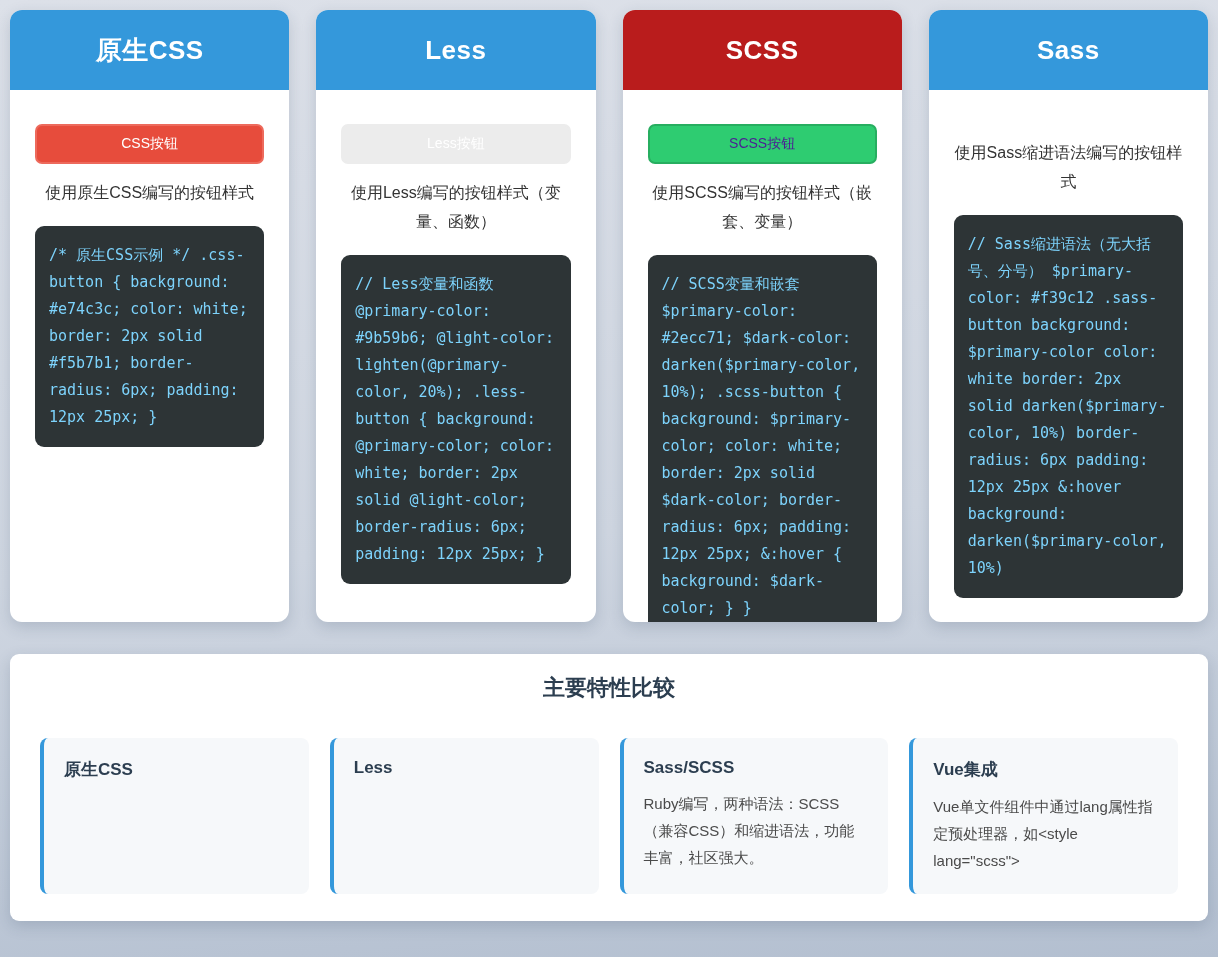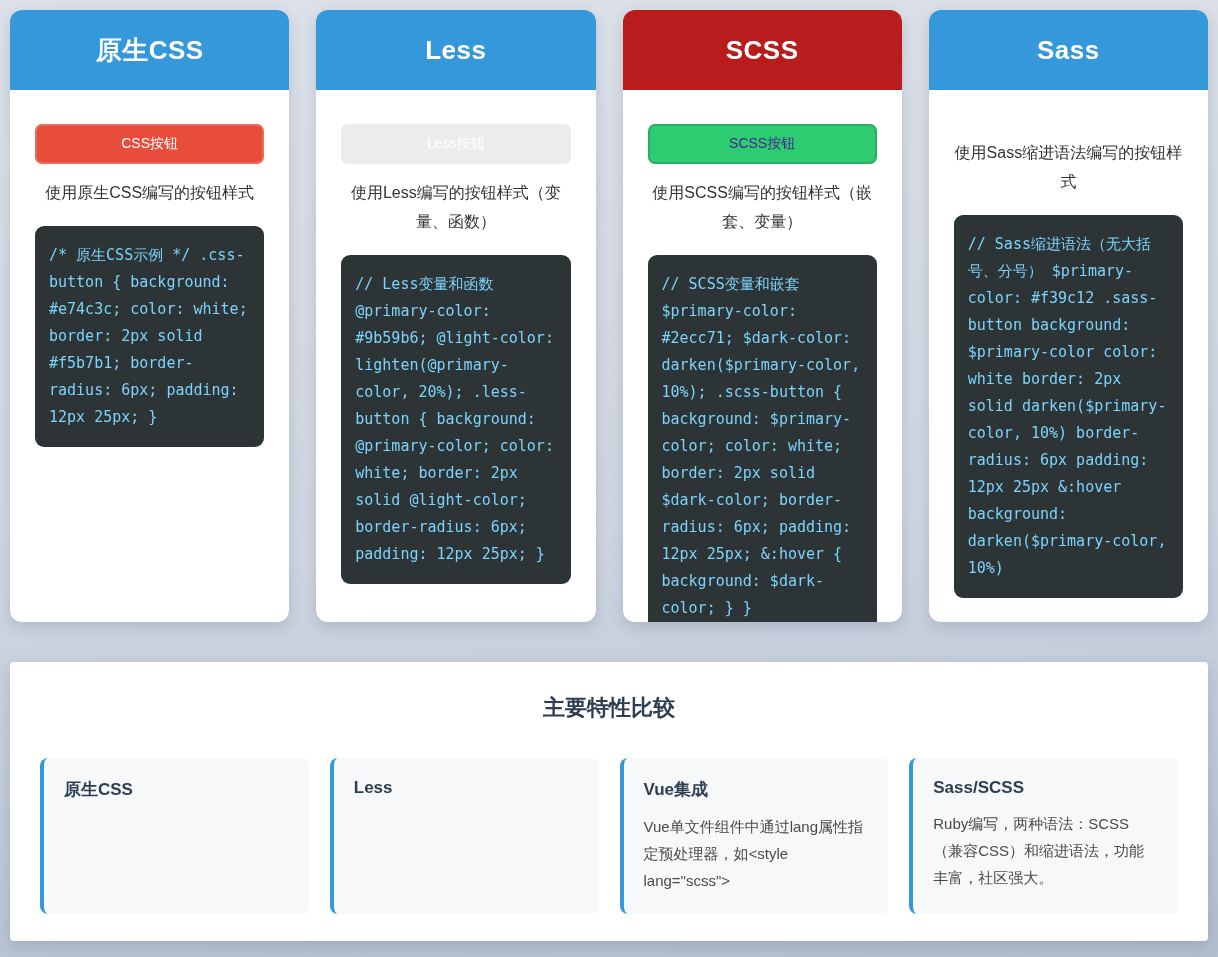--- a/index.html
+++ b/index.html
@@ -62,24 +62,24 @@
     padding: 16px 14px;
     font-family: "DejaVu Sans Mono", "Liberation Mono", monospace;
     font-size: 15px;
     line-height: 1.8;
     word-break: break-word;
     white-space: normal;
   }
 
   
   .features-panel {
-    margin-top: 40px;
+    margin-top: 32px;
     background: #ffffff;
-    border-radius: 4px;
-    padding: 31px 30px 27px;
+    border-radius: 9px;
+    padding: 19px 30px 27px;
     box-shadow: 0 5px 15px rgba(40,60,90,0.18);
   }
   .features-title {
     text-align: center;
     font-size: 22px;
     font-weight: bold;
     color: #2c3e50;
     margin-bottom: 35px;
   }
   .features-grid {
@@ -164,25 +164,25 @@
 
       <div class="feature-card" style="border-left-color: rgb(52, 152, 219);">
         <div class="feature-title">原生CSS</div>
       </div>
 
       <div class="feature-card" style="border-left-color: rgb(52, 152, 219);">
         <div class="feature-title">Less</div>
       </div>
 
       <div class="feature-card" style="border-left-color: rgb(52, 152, 219);">
-        <div class="feature-title">Vue集成</div>
-        <div class="feature-text">Vue单文件组件中通过lang属性指定预处理器，如&lt;style lang="scss"&gt;</div>
+        <div class="feature-title">Sass/SCSS</div>
+        <div class="feature-text">Ruby编写，两种语法：SCSS（兼容CSS）和缩进语法，功能丰富，社区强大。</div>
       </div>
 
       <div class="feature-card" style="border-left-color: rgb(52, 152, 219);">
-        <div class="feature-title">Sass/SCSS</div>
-        <div class="feature-text">Ruby编写，两种语法：SCSS（兼容CSS）和缩进语法，功能丰富，社区强大。</div>
+        <div class="feature-title">Vue集成</div>
+        <div class="feature-text">Vue单文件组件中通过lang属性指定预处理器，如&lt;style lang="scss"&gt;</div>
       </div>
 
     </div>
   </div>
 
 </div>
 
 </body></html>

